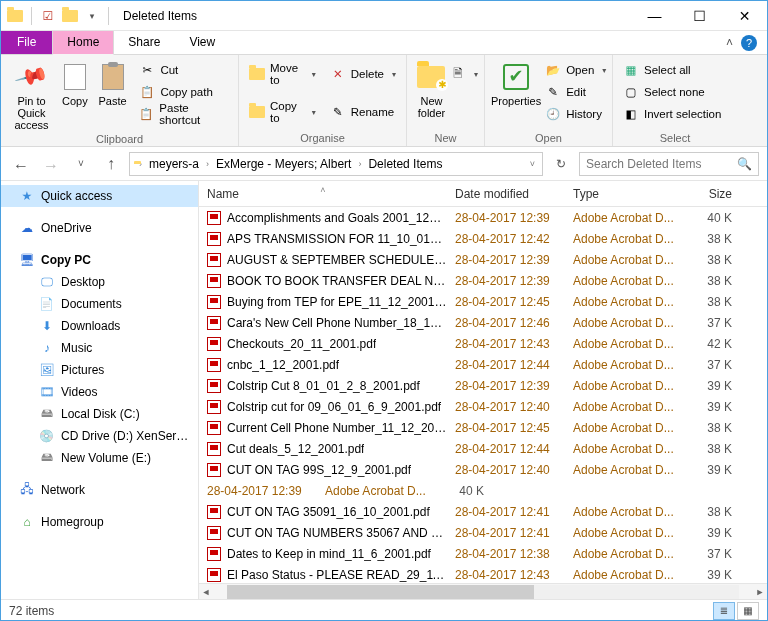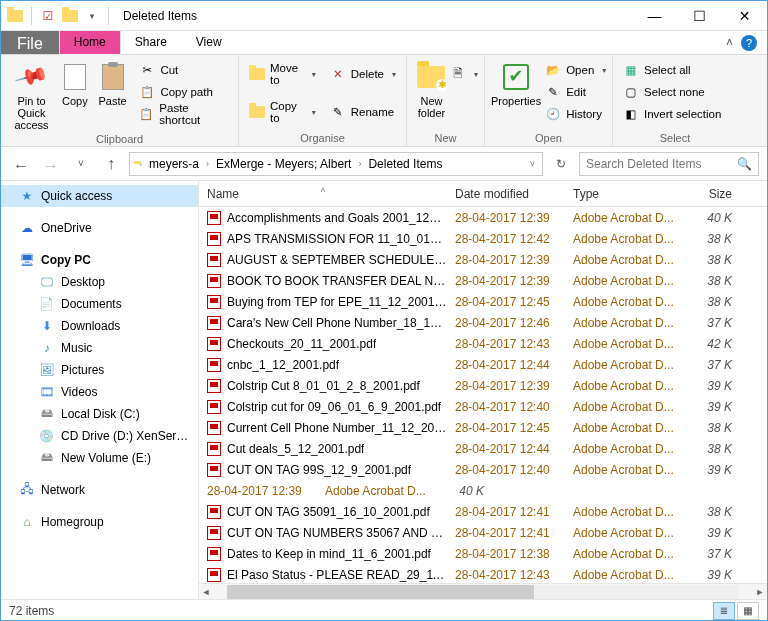--- a/index.html
+++ b/index.html
@@ -9,23 +9,23 @@
   .titlebar { height: 30px; display: flex; align-items: center; background: #fff; border-bottom: 1px solid #e5e5e5; }
   .titlebar .qat { display: flex; align-items: center; gap: 2px; padding: 0 4px; }
   .titlebar .qat .ico { width: 20px; height: 20px; display: flex; align-items: center; justify-content: center; }
   .titlebar .sep { width: 1px; height: 18px; background: #d0d0d0; margin: 0 4px; }
   .titlebar .title { flex: 1; padding-left: 6px; font-size: 12px; }
   .titlebar .winctl { display: flex; }
   .titlebar .winctl div { width: 45px; height: 29px; display: flex; align-items: center; justify-content: center; font-size: 14px; }
 
   
   .menutabs { height: 24px; display: flex; align-items: stretch; border-bottom: 1px solid #dadada; position: relative; }
-  .menutabs .filetab { background: #737373; color: #fff; padding: 4px 16px; font-size: 16px; }
+  .menutabs .filetab { background: #a21caf; color: #fff; padding: 4px 16px; font-size: 12px; }
   .menutabs .tab { padding: 4px 14px; font-size: 12px; border-right: 1px solid transparent; }
-  .menutabs .tab.active { background: #ec4899; border-left: 1px solid #dadada; border-right: 1px solid #dadada; border-bottom: 1px solid #f5f5f5; margin-bottom: -1px; }
+  .menutabs .tab.active { background: #f9a8d4; border-left: 1px solid #dadada; border-right: 1px solid #dadada; border-bottom: 1px solid #f5f5f5; margin-bottom: -1px; }
   .menutabs .right { margin-left: auto; display: flex; align-items: center; gap: 8px; padding-right: 10px; }
   .help-circle { width: 16px; height: 16px; border-radius: 50%; background: #1979ca; color: #fff; font-size: 11px; display: flex; align-items: center; justify-content: center; }
 
   
   .ribbon { height: 92px; background: #f5f5f5; display: flex; border-bottom: 1px solid #dadada; }
   .group { border-right: 1px solid #e0e0e0; display: flex; flex-direction: column; padding: 2px 6px 0 6px; }
   .group-body { flex: 1; display: flex; align-items: flex-start; }
   .group-label { text-align: center; font-size: 11px; color: #666; padding: 2px 0; }
   .bigbtn { display: flex; flex-direction: column; align-items: center; justify-content: flex-start; width: 52px; padding-top: 4px; gap: 2px; font-size: 11px; text-align: center; line-height: 1.1; }
   .bigbtn .ic { width: 32px; height: 32px; display: flex; align-items: center; justify-content: center; }
@@ -60,21 +60,21 @@
   .colhead .sort { position: absolute; top: -2px; left: 50%; transform: translateX(-50%); color: #888; font-size: 9px; }
   .c-name { width: 248px; }
   .c-date { width: 118px; }
   .c-type { width: 120px; }
   .c-size { width: 55px; text-align: right; }
 
   .filelist { flex: 1; overflow: hidden; }
   .row { display: flex; height: 21px; align-items: center; font-size: 12px; }
   .row .c-name { display: flex; align-items: center; gap: 6px; padding-left: 8px; white-space: nowrap; overflow: hidden; text-overflow: ellipsis; }
   .row .c-date, .row .c-type { color: #a16207; white-space: nowrap; overflow: hidden; text-overflow: ellipsis; padding: 0 8px; }
-  .row .c-size { color: #555; text-align: right; padding-right: 8px; font-style: italic; }
+  .row .c-size { color: #555; text-align: right; padding-right: 8px; }
   .pdf-ic { width: 14px; height: 14px; background: #fff; border: 1px solid #b00; position: relative; flex-shrink: 0; }
   .pdf-ic::before { content: ""; position: absolute; top: 2px; left: 2px; right: 2px; height: 5px; background: #c00; }
   .hscroll { height: 16px; border-top: 1px solid #e5e5e5; display: flex; align-items: center; background: #f5f5f5; }
   .hscroll .track { flex: 1; height: 14px; background: #f0f0f0; position: relative; margin: 0 14px; }
   .hscroll .thumb { position: absolute; left: 0; width: 60%; top: 0; bottom: 0; background: #cdcdcd; }
   .hscroll .arr { width: 14px; text-align: center; color: #666; font-size: 9px; }
 
   
   .status { height: 22px; border-top: 1px solid #e5e5e5; display: flex; align-items: center; padding: 0 8px; font-size: 12px; color: #444; }
   .status .views { margin-left: auto; display: flex; gap: 2px; }

